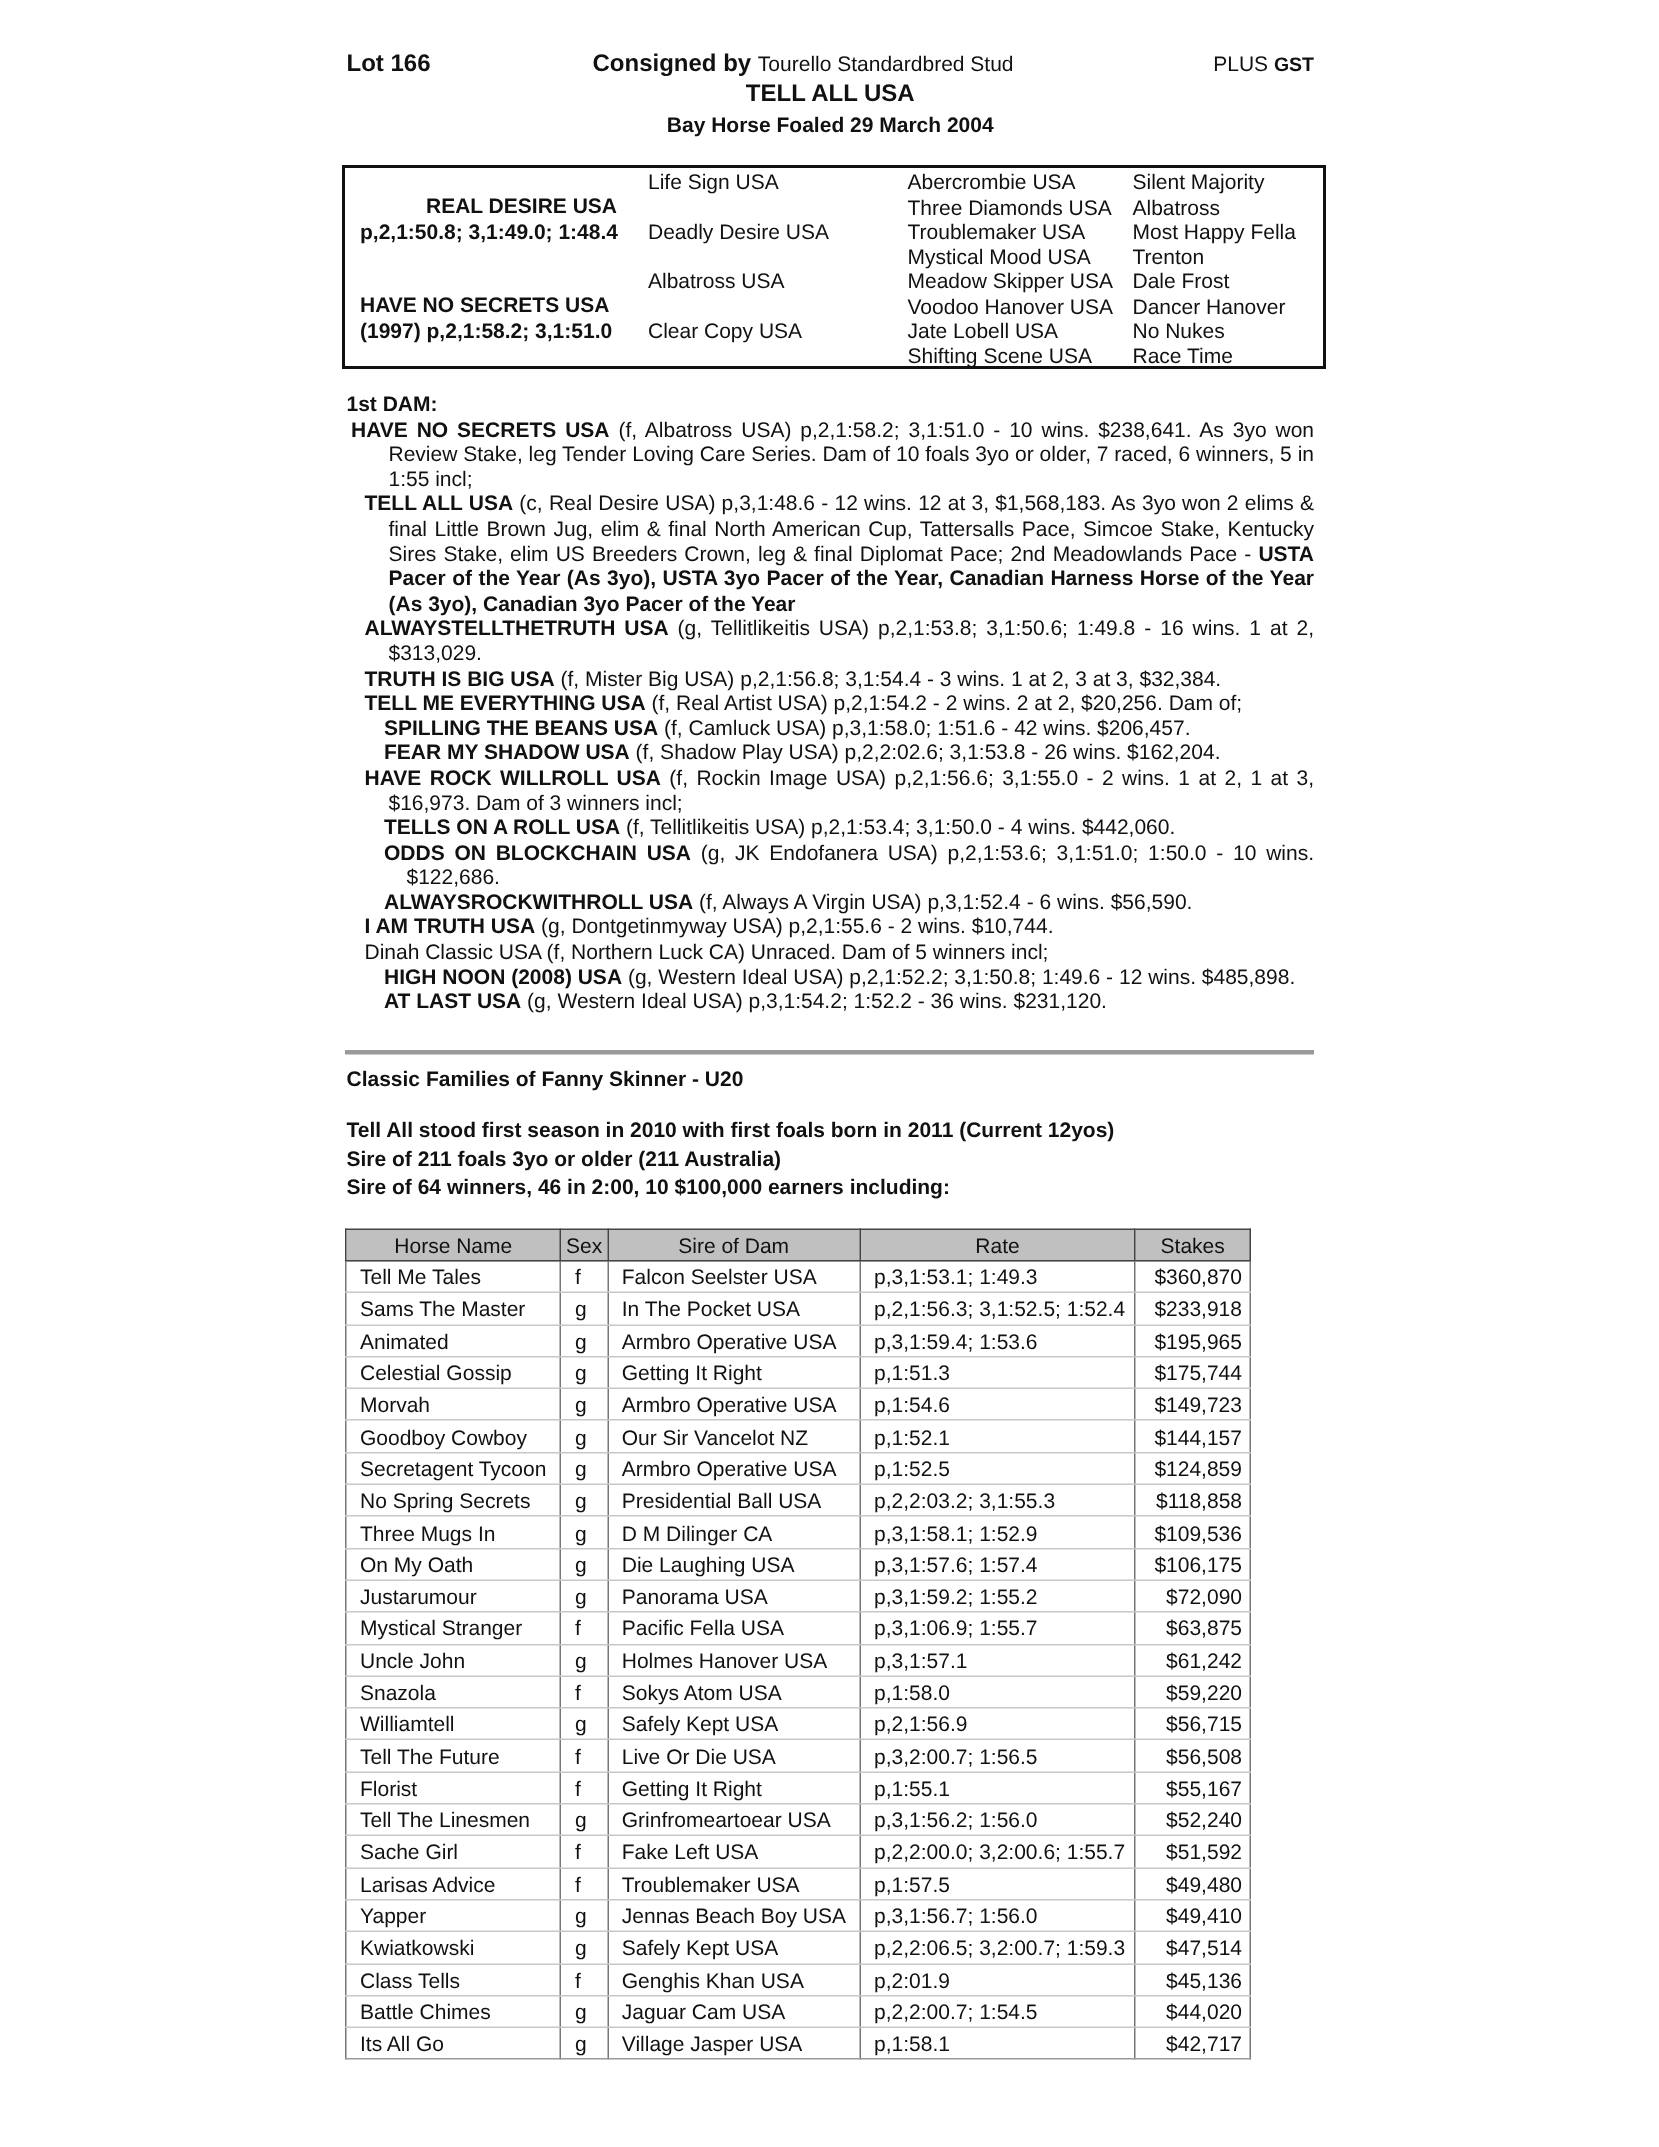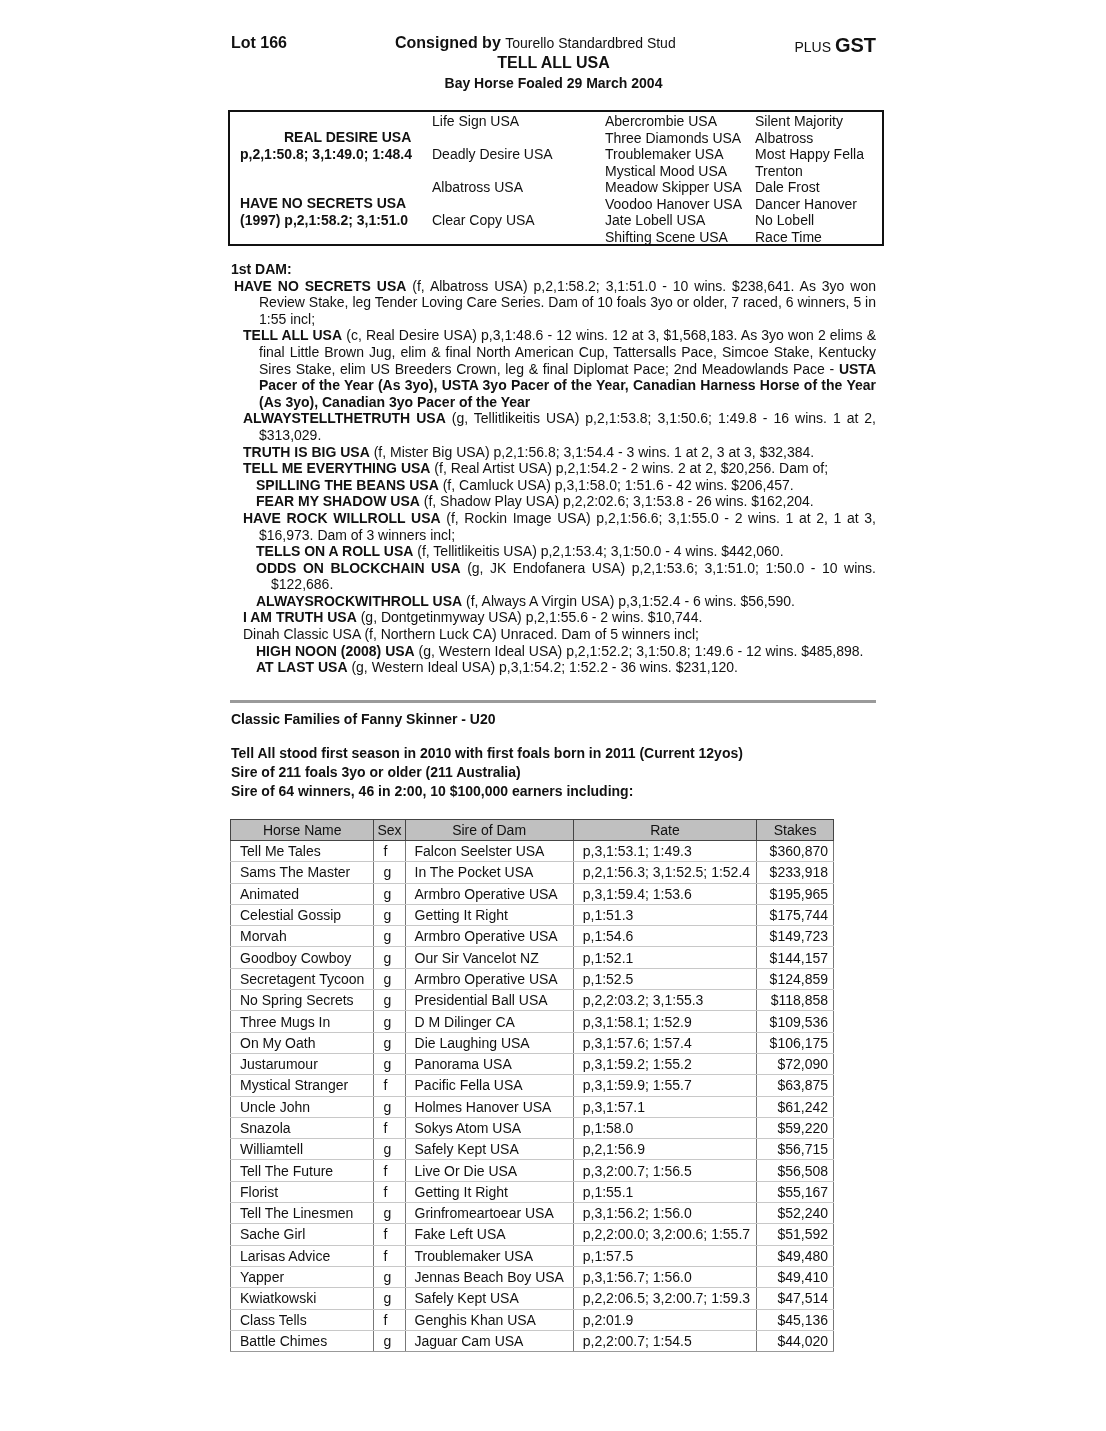--- a/index.html
+++ b/index.html
@@ -6,21 +6,21 @@
   body { width: 1106px; height: 1431px; position: relative; font-family: "Liberation Sans", sans-serif; color: #111; }
   .page { position: absolute; left: 0; top: 0; width: 1106px; height: 1431px; }
 
   
   .hdr { position: absolute; top: 34px; left: 231px; width: 645px; height: 62px; }
   .lot { position: absolute; left: 0; top: 0; font-weight: bold; font-size: 16px; }
   .consigned { position: absolute; left: 164px; top: 0; font-size: 16px; }
   .consigned .lbl { font-weight: bold; }
   .consigned .stud { font-size: 14px; }
   .plus { position: absolute; right: 0; top: 0; font-size: 14px; }
-  .plus b { font-size: 20px; }
+  .plus b { font-size: 13px; }
   .title { position: absolute; left: 0; width: 100%; top: 20px; text-align: center; font-weight: bold; font-size: 16px; }
   .foaled { position: absolute; left: 0; width: 100%; top: 41px; text-align: center; font-weight: bold; font-size: 14px; }
 
   
   .ped { position: absolute; top: 110px; left: 228px; width: 656px; height: 136px; border: 2px solid #111; box-sizing: border-box; font-size: 14px; }
   .ped .c { position: absolute; white-space: nowrap; line-height: 16.5px; }
   .ped .b { font-weight: bold; }
 
   
   .dam { position: absolute; top: 261px; left: 231px; width: 645px; font-size: 14px; line-height: 16.6px; }
@@ -82,21 +82,21 @@
     <div class="c" style="left:375px; top:83.5px;">Voodoo Hanover USA</div>
     <div class="c" style="left:375px; top:100px;">Jate Lobell USA</div>
     <div class="c" style="left:375px; top:116.5px;">Shifting Scene USA</div>
 
     <div class="c" style="left:525px; top:1px;">Silent Majority</div>
     <div class="c" style="left:525px; top:17.5px;">Albatross</div>
     <div class="c" style="left:525px; top:34px;">Most Happy Fella</div>
     <div class="c" style="left:525px; top:50.5px;">Trenton</div>
     <div class="c" style="left:525px; top:67px;">Dale Frost</div>
     <div class="c" style="left:525px; top:83.5px;">Dancer Hanover</div>
-    <div class="c" style="left:525px; top:100px;">No Lobell</div>
+    <div class="c" style="left:525px; top:100px;">No Nukes</div>
     <div class="c" style="left:525px; top:116.5px;">Race Time</div>
   </div>
 
   <div class="dam">
     <div class="h">1st DAM:</div>
     <div id="dam-entries">
         <div class="entry l0"><span class="nm">HAVE NO SECRETS USA</span><span> (f, Albatross USA) p,2,1:58.2; 3,1:51.0 - 10 wins. $238,641. As 3yo won Review Stake, leg Tender Loving Care Series. Dam of 10 foals 3yo or older, 7 raced, 6 winners, 5 in 1:55 incl;</span></div>
         <div class="entry l1"><span class="nm">TELL ALL USA</span><span> (c, Real Desire USA) p,3,1:48.6 - 12 wins. 12 at 3, $1,568,183. As 3yo won 2 elims &amp; final Little Brown Jug, elim &amp; final North American Cup, Tattersalls Pace, Simcoe Stake, Kentucky Sires Stake, elim US Breeders Crown, leg &amp; final Diplomat Pace; 2nd Meadowlands Pace - </span><span class="bold">USTA Pacer of the Year (As 3yo), USTA 3yo Pacer of the Year, Canadian Harness Horse of the Year (As 3yo), Canadian 3yo Pacer of the Year</span></div>
         <div class="entry l1"><span class="nm">ALWAYSTELLTHETRUTH USA</span><span> (g, Tellitlikeitis USA) p,2,1:53.8; 3,1:50.6; 1:49.8 - 16 wins. 1 at 2, $313,029.</span></div>
         <div class="entry l1"><span class="nm">TRUTH IS BIG USA</span><span> (f, Mister Big USA) p,2,1:56.8; 3,1:54.4 - 3 wins. 1 at 2, 3 at 3, $32,384.</span></div>
@@ -216,21 +216,21 @@
           <td>Justarumour</td>
           <td class="sex">g</td>
           <td>Panorama USA</td>
           <td>p,3,1:59.2; 1:55.2</td>
           <td class="stk">$72,090</td>
         </tr>
         <tr>
           <td>Mystical Stranger</td>
           <td class="sex">f</td>
           <td>Pacific Fella USA</td>
-          <td>p,3,1:59.9; 1:55.7</td>
+          <td>p,3,1:06.9; 1:55.7</td>
           <td class="stk">$63,875</td>
         </tr>
         <tr>
           <td>Uncle John</td>
           <td class="sex">g</td>
           <td>Holmes Hanover USA</td>
           <td>p,3,1:57.1</td>
           <td class="stk">$61,242</td>
         </tr>
         <tr>
@@ -303,16 +303,23 @@
           <td>p,2:01.9</td>
           <td class="stk">$45,136</td>
         </tr>
         <tr>
           <td>Battle Chimes</td>
           <td class="sex">g</td>
           <td>Jaguar Cam USA</td>
           <td>p,2,2:00.7; 1:54.5</td>
           <td class="stk">$44,020</td>
         </tr>
+        <tr>
+          <td>Its All Go</td>
+          <td class="sex">g</td>
+          <td>Village Jasper USA</td>
+          <td>p,1:58.1</td>
+          <td class="stk">$42,717</td>
+        </tr>
       </tbody>
   </table>
 
 </div>
 
 </body></html>

